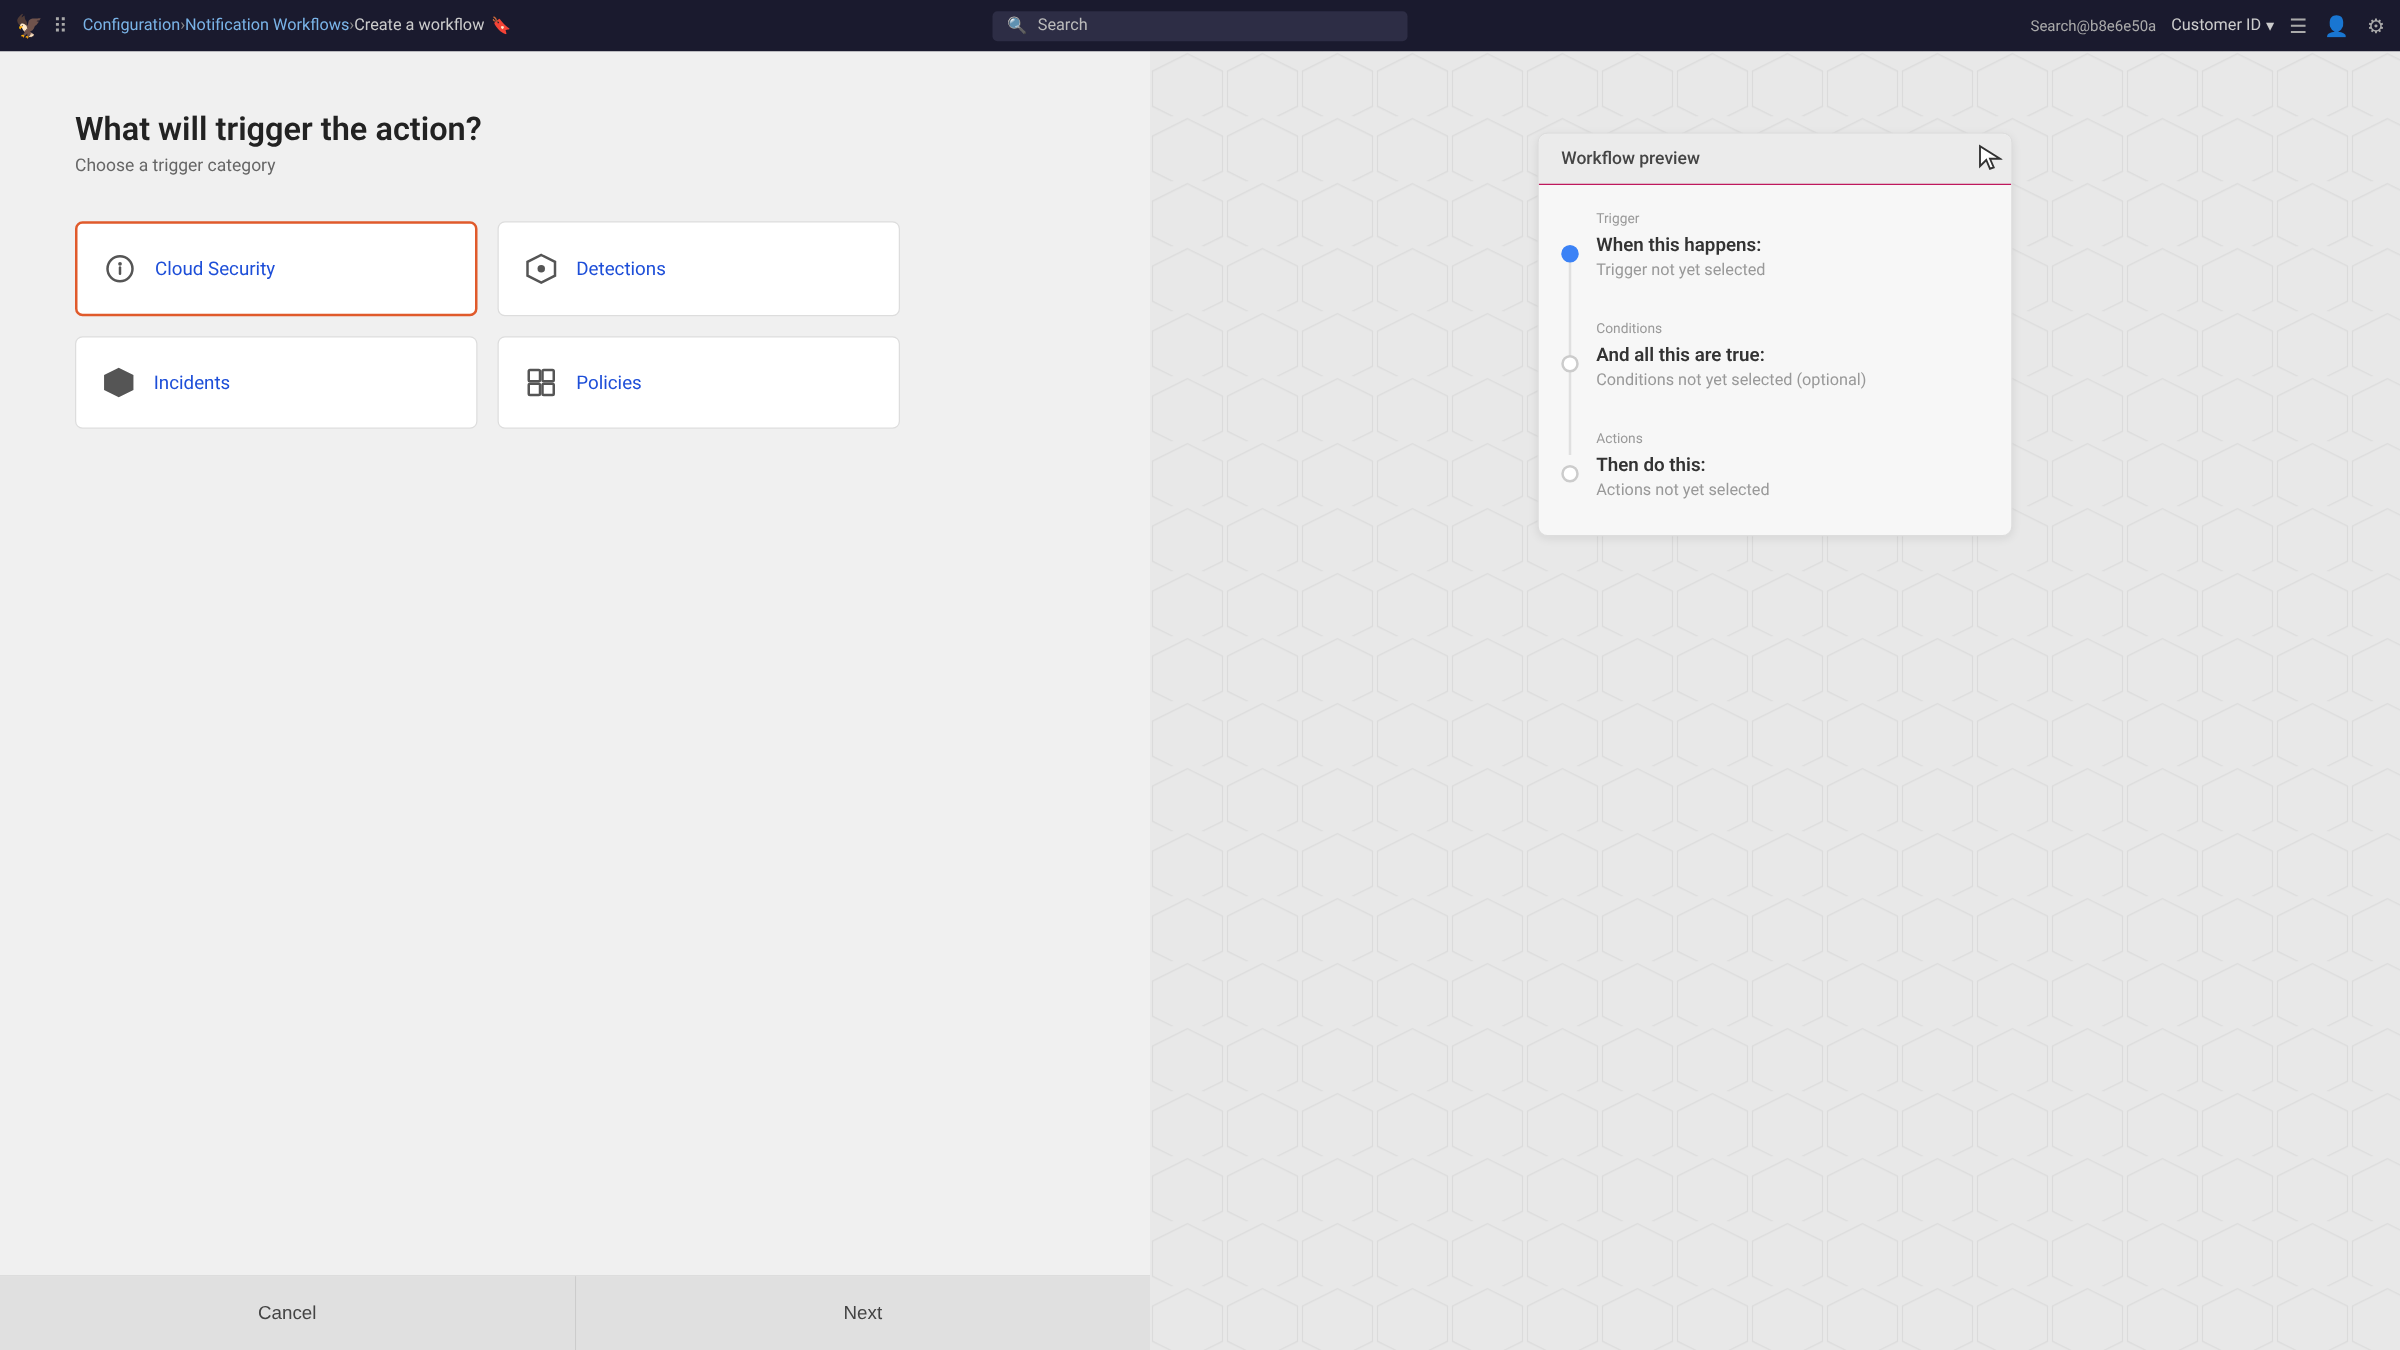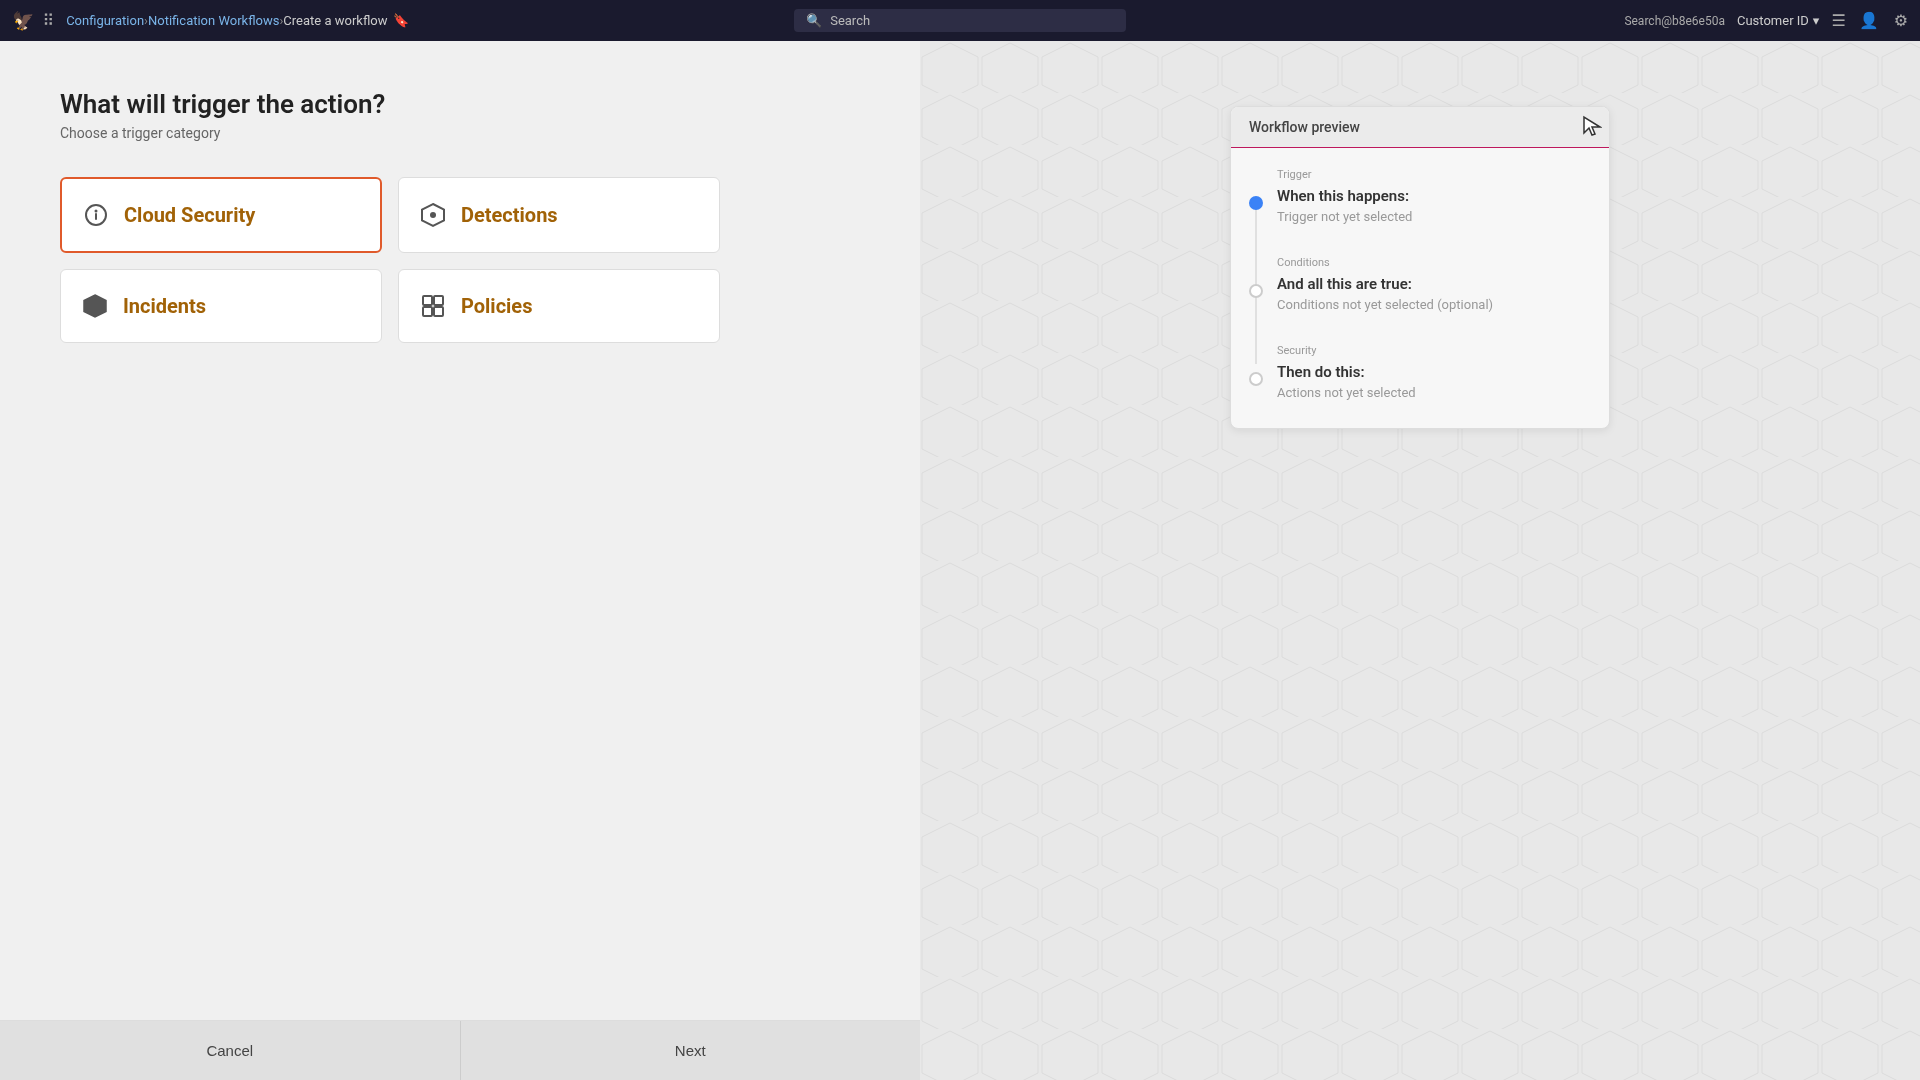--- a/index.html
+++ b/index.html
@@ -192,23 +192,23 @@
 
     .trigger-card-icon.incident-icon {
       color: #444;
     }
 
     .trigger-card-icon.policy-icon {
       color: #555;
     }
 
     .trigger-card-label {
-      font-size: 20px;
-      font-weight: 700;
-      color: #a16207;
+      font-size: 15px;
+      font-weight: 400;
+      color: #1d4ed8;
     }
 
     
     .bottom-bar {
       position: absolute;
       bottom: 0;
       left: 0;
       right: 0;
       height: 60px;
       background: #e8e8e8;
@@ -476,21 +476,21 @@
 
           <div class="workflow-section">
             <div class="workflow-dot"></div>
             <div class="workflow-section-label">Conditions</div>
             <div class="workflow-section-title">And all this are true:</div>
             <div class="workflow-section-desc">Conditions not yet selected (optional)</div>
           </div>
 
           <div class="workflow-section">
             <div class="workflow-dot"></div>
-            <div class="workflow-section-label">Security</div>
+            <div class="workflow-section-label">Actions</div>
             <div class="workflow-section-title">Then do this:</div>
             <div class="workflow-section-desc">Actions not yet selected</div>
           </div>
 
         </div>
       </div>
     </div>
 
     <div class="cursor">
       <svg width="20" height="22" viewBox="0 0 20 22" fill="none">

